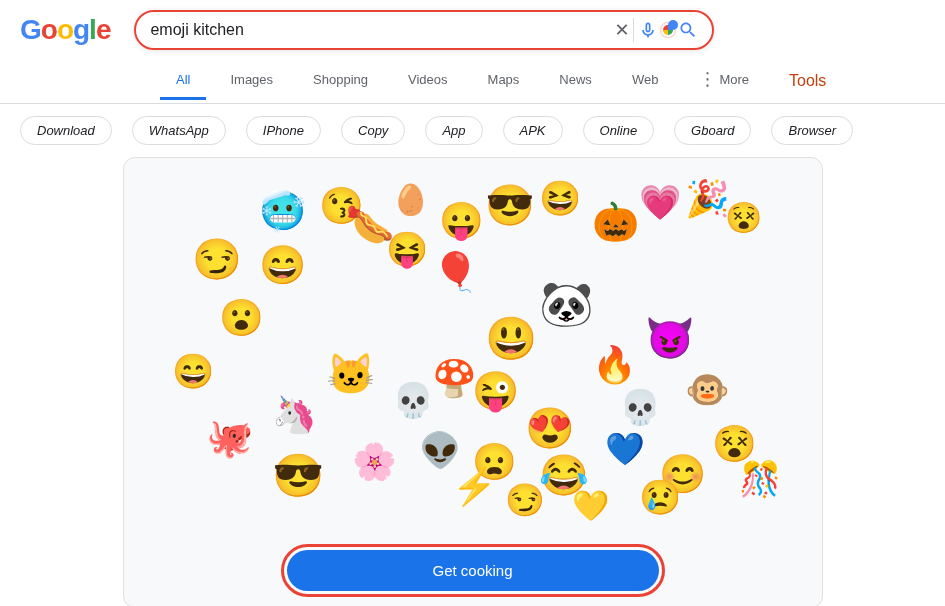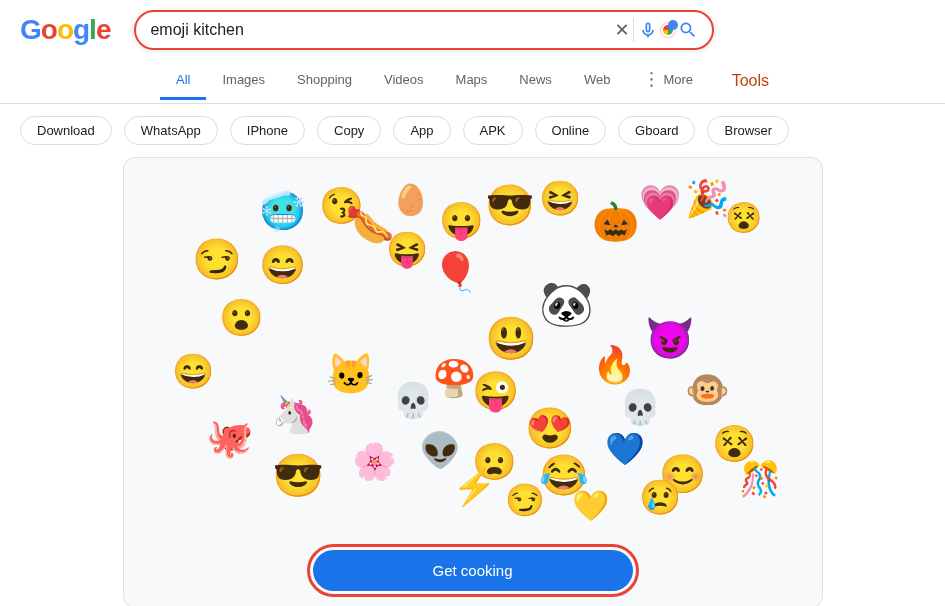--- a/index.html
+++ b/index.html
@@ -61,21 +61,21 @@
       margin: 0 4px;
     }
 
     
     .nav-tabs {
       display: flex;
       align-items: center;
       padding: 0 160px;
       border-bottom: 1px solid #dadce0;
       margin-top: 8px;
-      gap: 0;
+      gap: 8px;
     }
     .nav-tab {
       padding: 10px 16px;
       font-size: 13px;
       color: #5f6368;
       cursor: pointer;
       border-bottom: 3px solid transparent;
       display: flex;
       align-items: center;
       gap: 5px;
@@ -93,22 +93,23 @@
       color: #c2410c;
       cursor: pointer;
     }
     .more-icon { font-size: 18px; color: #5f6368; }
 
     
     .filter-chips {
       display: flex;
       align-items: center;
       padding: 12px 20px;
-      gap: 12px;
+      gap: 20px;
       overflow-x: auto;
+      font-style: italic;
     }
     .chip {
       padding: 6px 16px;
       border: 1px solid #dadce0;
       border-radius: 20px;
       font-size: 13px;
       color: #202124;
       cursor: pointer;
       white-space: nowrap;
       background: #fff;
@@ -141,21 +142,21 @@
       user-select: none;
     }
     .get-cooking-btn {
       display: block;
       margin: 16px auto 0 auto;
       background: #1a73e8;
       color: #fff;
       border: none;
       border-radius: 24px;
       padding: 12px 0;
-      width: 320px;
+      width: 372px;
       font-size: 15px;
       cursor: pointer;
       text-align: center;
       outline: 3px solid #EA4335;
       outline-offset: 3px;
     }
   </style>
 </head>
 <body>
 

